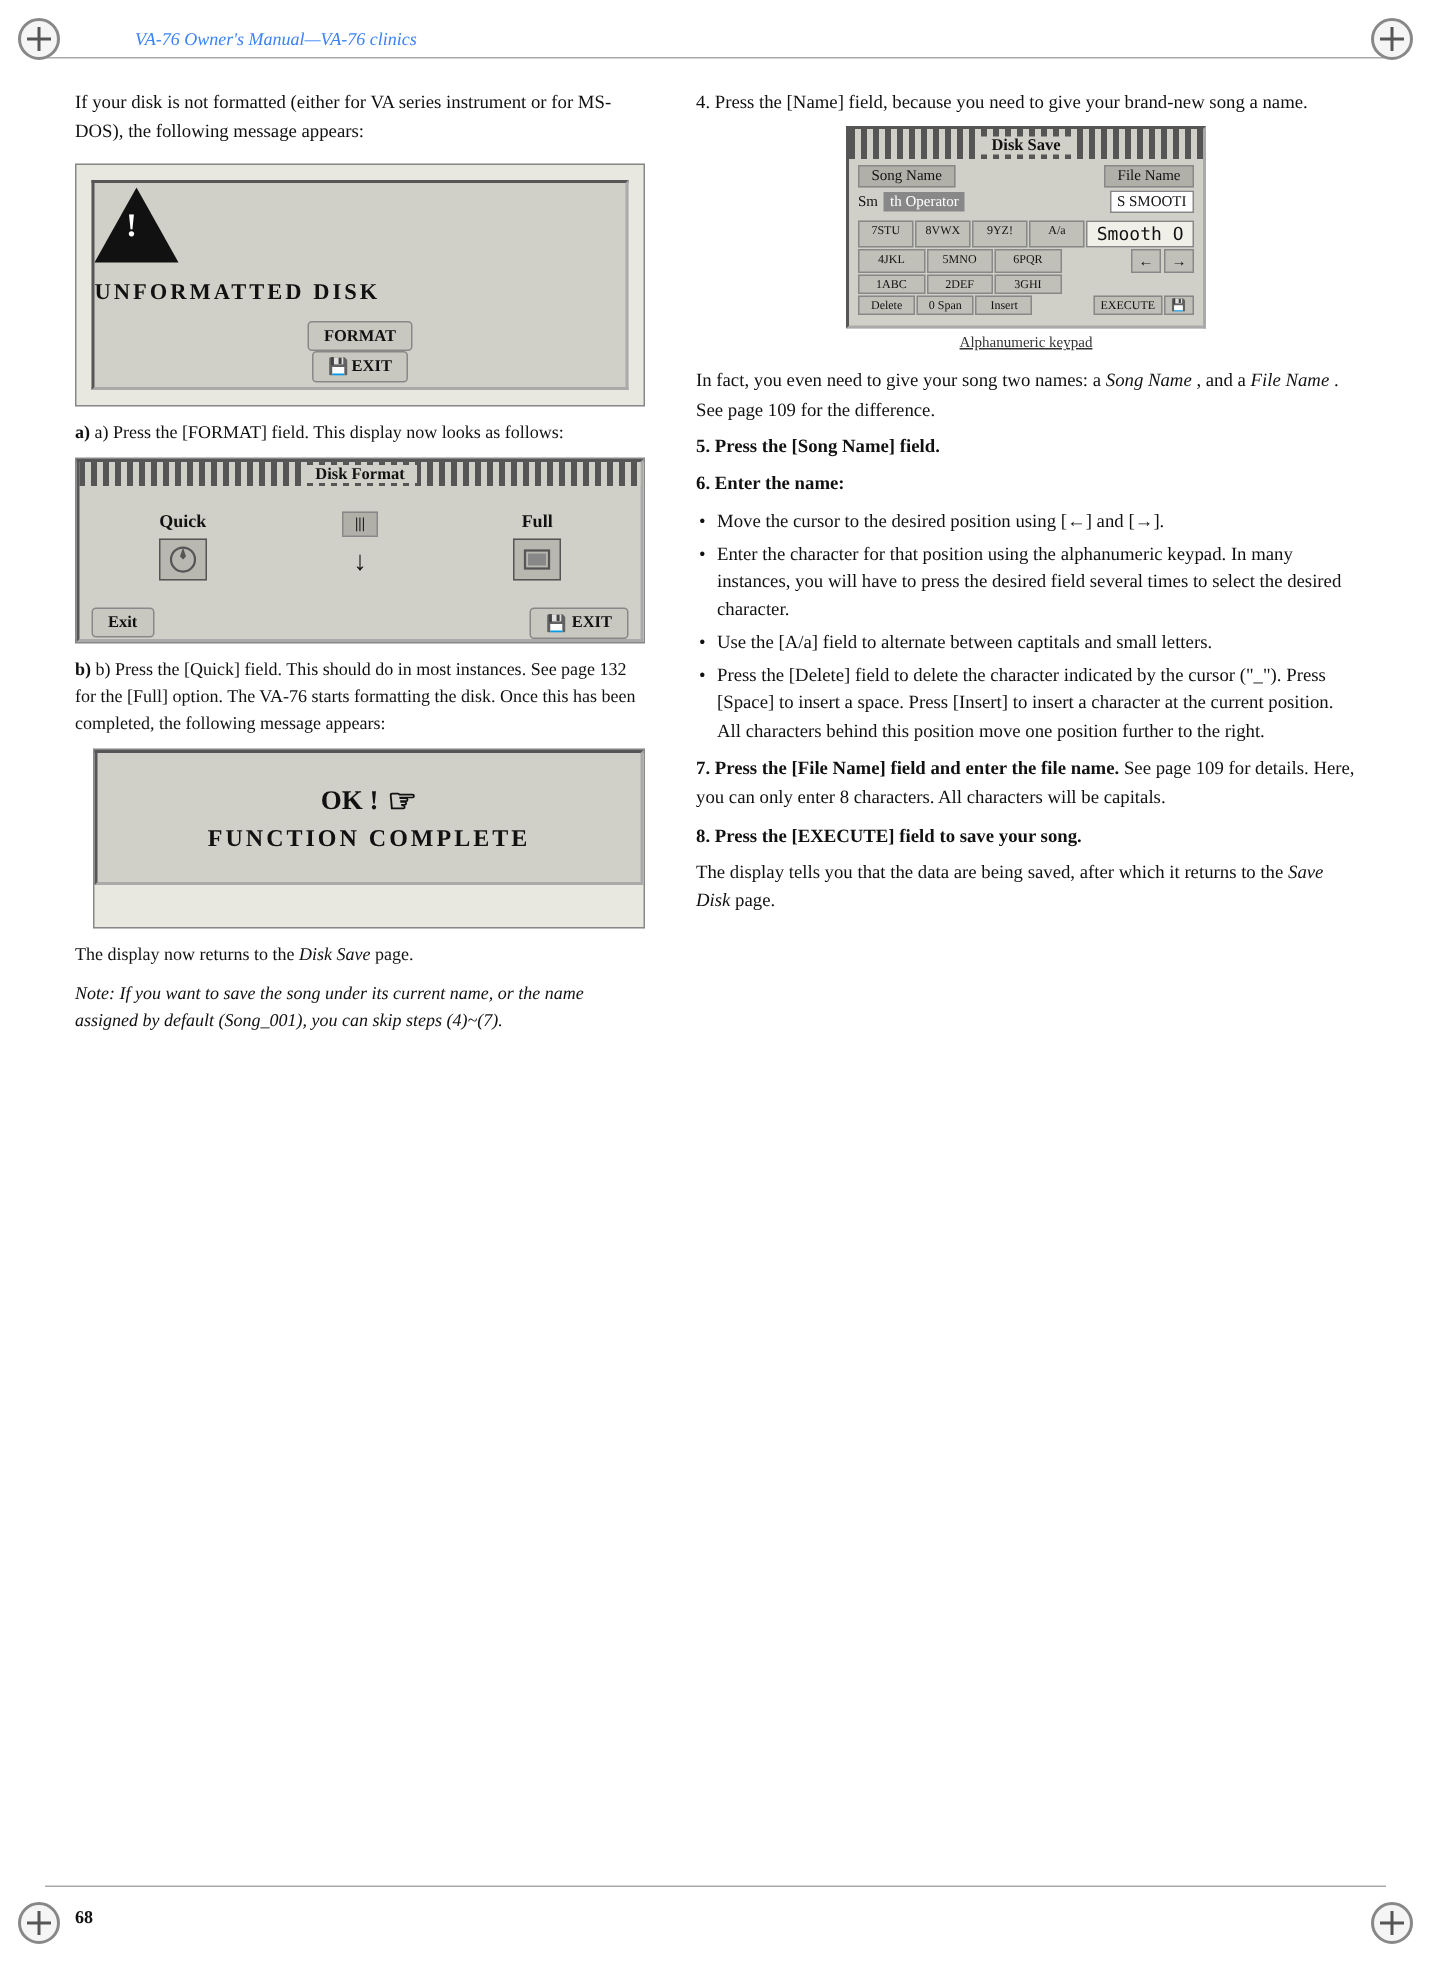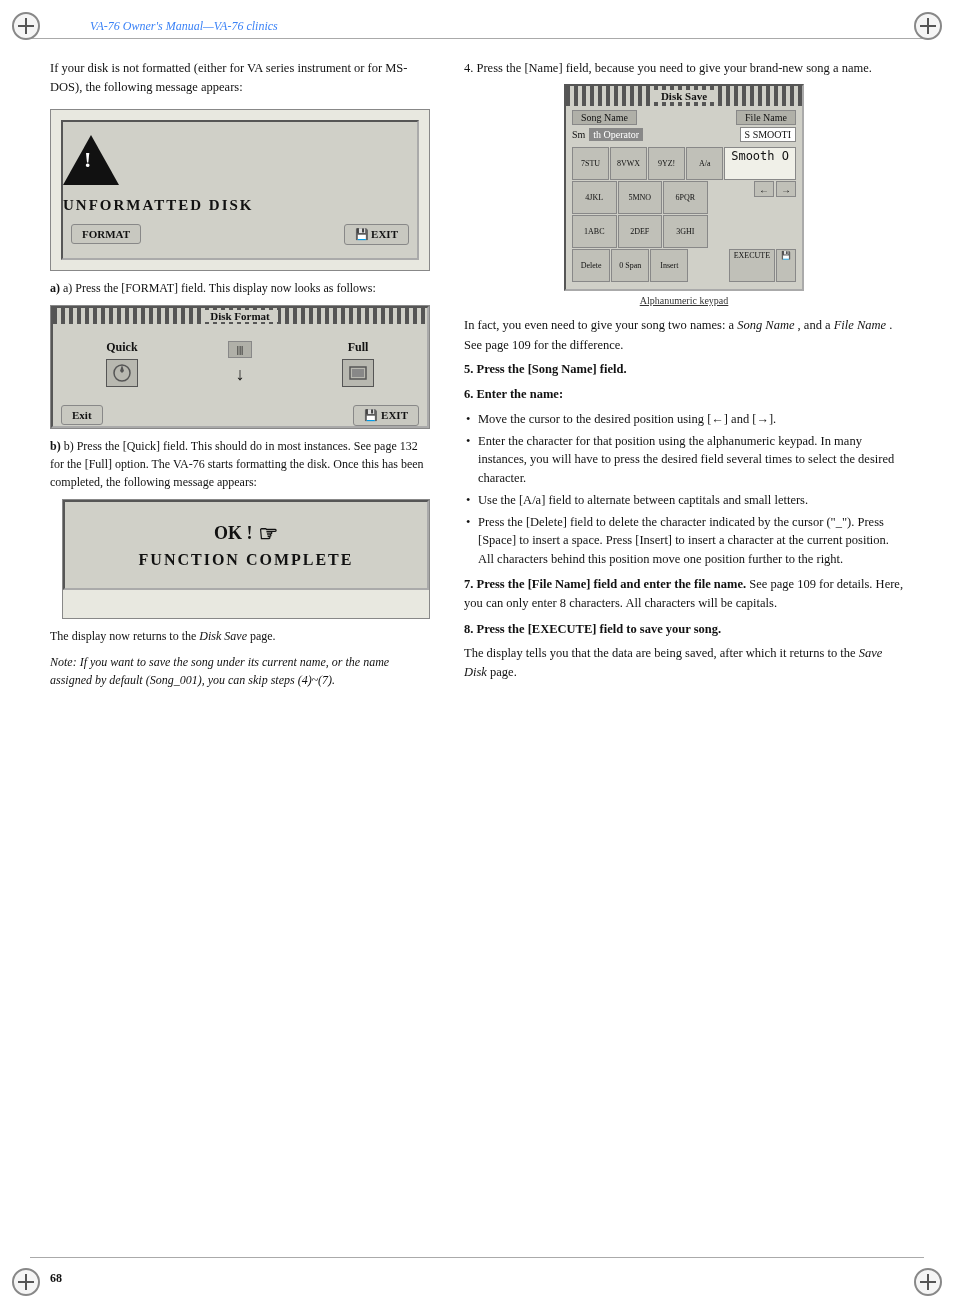--- a/index.html
+++ b/index.html
@@ -349,21 +349,21 @@
     }
     .key-row {
       display: flex;
       gap: 1px;
       margin: 1px 6px;
     }
     .key-item {
       background: #c0c0b8;
       border: 1px solid #888;
       font-size: 8px;
-      padding: 11px 3px;
+      padding: 1px 3px;
       text-align: center;
       flex: 1;
     }
     .execute-btn {
       background: #c0c0b8;
       border: 1px solid #888;
       font-size: 8px;
       padding: 1px 4px;
     }
     .save-btn {
@@ -456,21 +456,21 @@
 <div class="main-content">
 
   <div class="left-col">
 
     <div class="intro-box">If your disk is not formatted (either for VA series instrument or for MS-DOS), the following message appears:</div>
 
     <div class="screen-box">
       <div class="unformatted-screen">
         <div class="warning-triangle"></div>
         <div class="unformatted-text">UNFORMATTED DISK</div>
-        <div class="screen-buttons-row" style="width:100%;">
+        <div class="screen-buttons-row" style="width:100%;flex-direction:column;">
           <div class="screen-btn">
             <span>FORMAT</span>
           </div>
           <div class="screen-btn btn-exit">
             <span class="exit-icon">💾</span>
             <span>EXIT</span>
           </div>
         </div>
       </div>
     </div>

